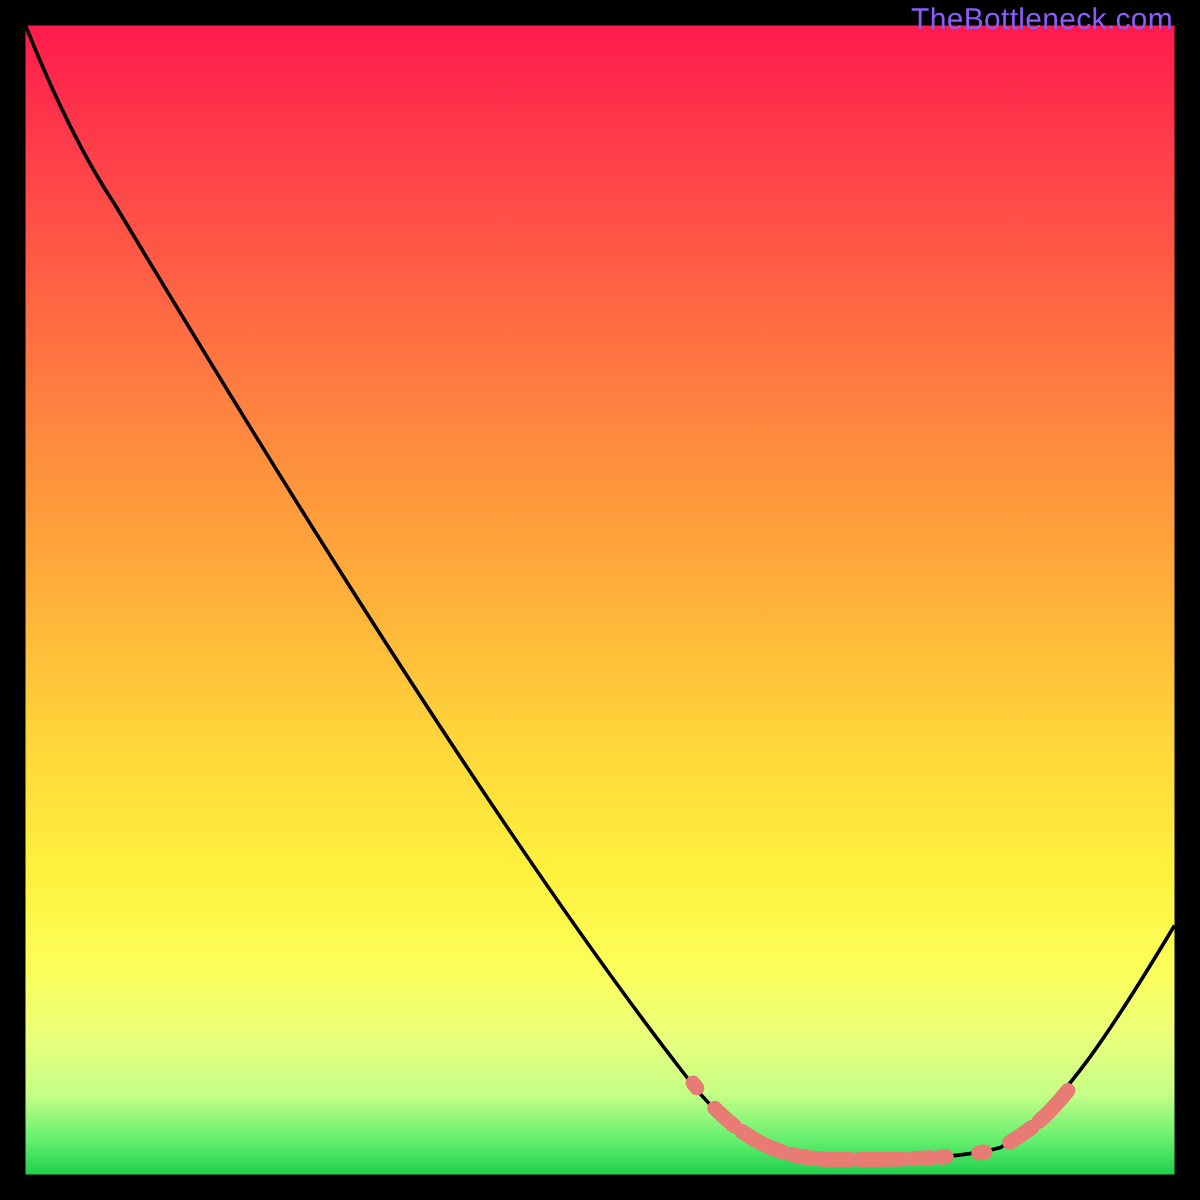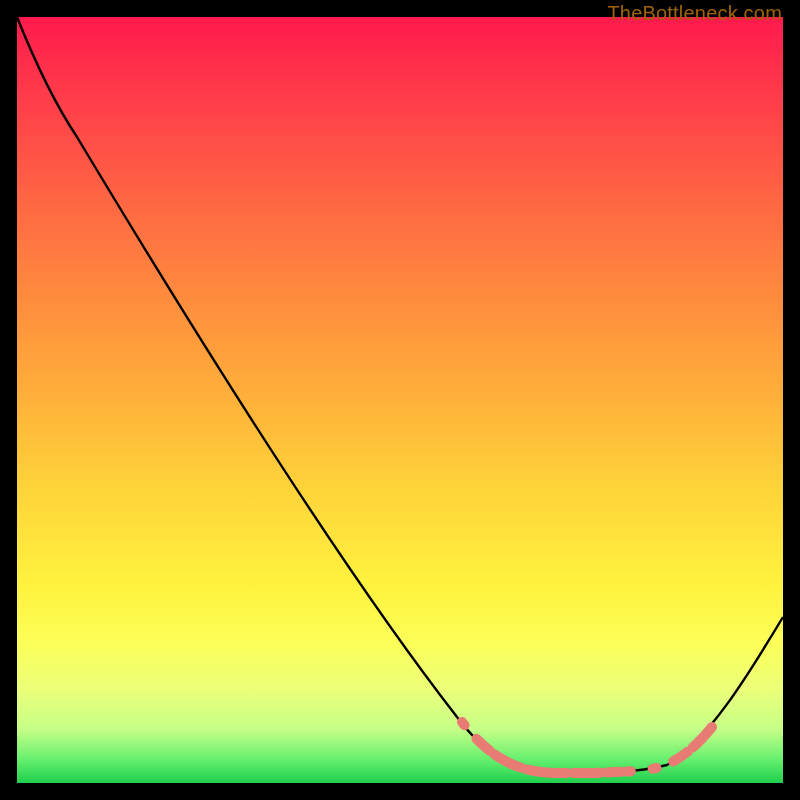--- a/index.html
+++ b/index.html
@@ -37,21 +37,21 @@
       #eaff7a 88%,
       #c6ff88 93%,
       #64ef6e 97%,
       #1fcf4d 100%
     );
   }
   .watermark {
     position: absolute;
     top: 2px;
     right: 18px;
-    color: #a16207;
+    color: #8b5cf6;
     font-size: 20px;
     font-weight: 500;
     letter-spacing: 0.2px;
     user-select: none;
   }
   svg.curve {
     position: absolute;
     left: 0;
     top: 0;
     width: 766px;

